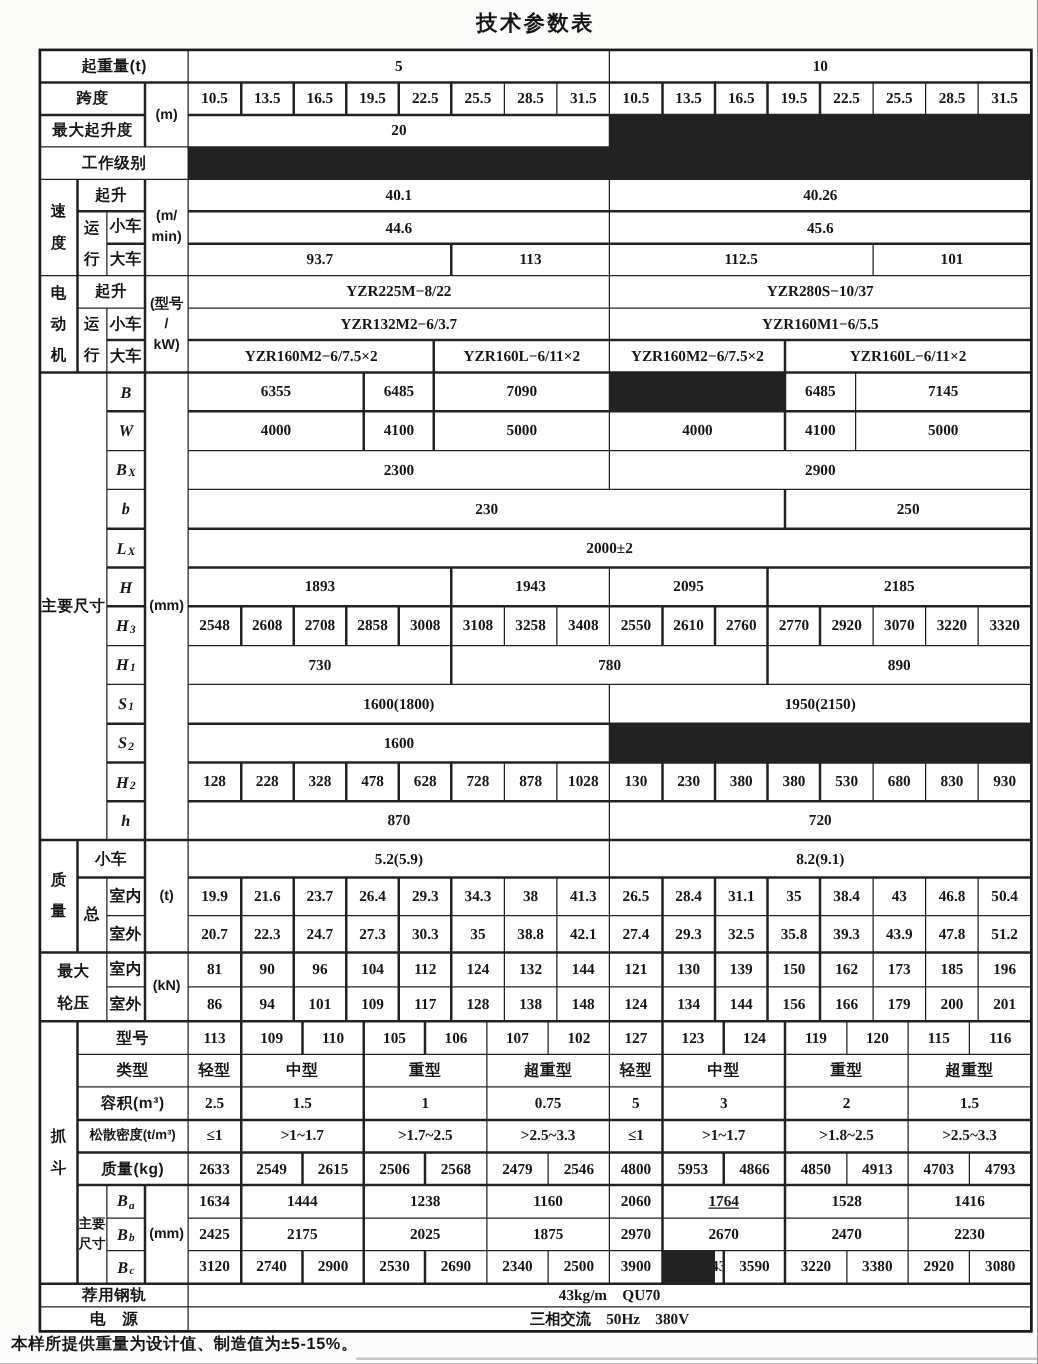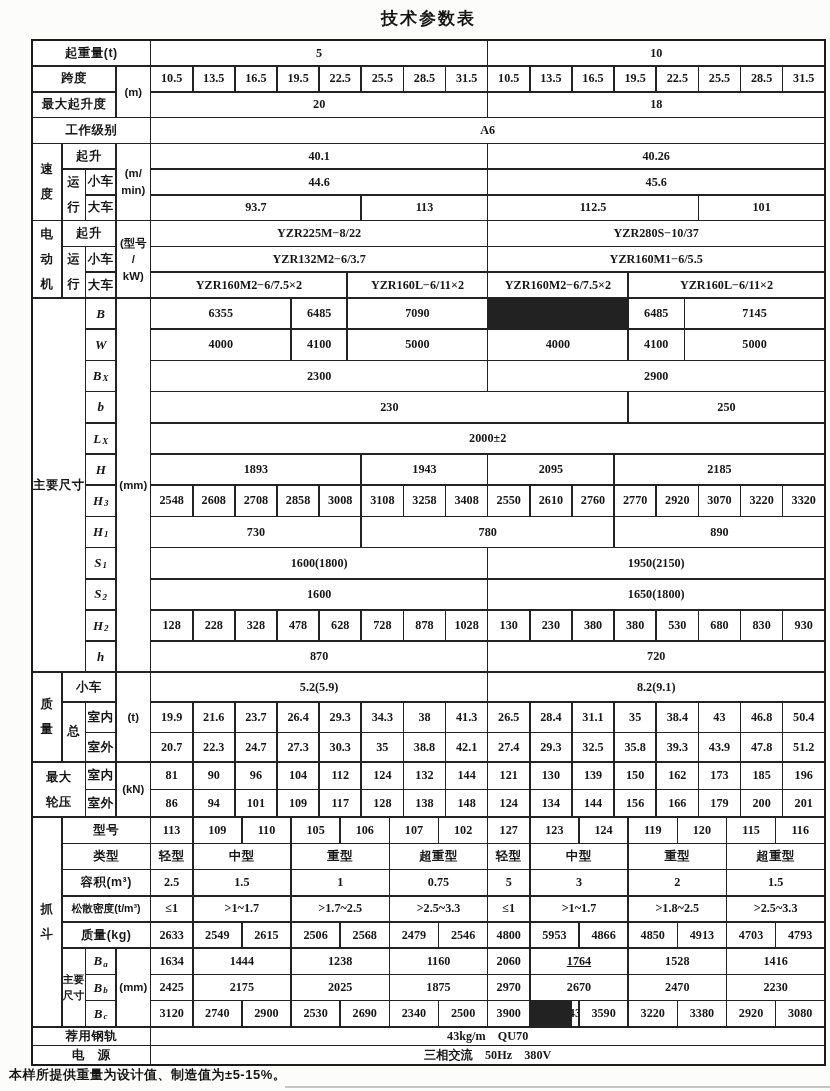--- a/index.html
+++ b/index.html
@@ -77,23 +77,21 @@
     <div class="cell " style="grid-area: 2 / 53 / 3 / 59;">10.5</div>
     <div class="cell " style="grid-area: 2 / 59 / 3 / 65;">13.5</div>
     <div class="cell " style="grid-area: 2 / 65 / 3 / 71;">16.5</div>
     <div class="cell " style="grid-area: 2 / 71 / 3 / 77;">19.5</div>
     <div class="cell " style="grid-area: 2 / 77 / 3 / 83;">22.5</div>
     <div class="cell " style="grid-area: 2 / 83 / 3 / 89;">25.5</div>
     <div class="cell " style="grid-area: 2 / 89 / 3 / 95;">28.5</div>
     <div class="cell " style="grid-area: 2 / 95 / 3 / 101;">31.5</div>
     <div class="cell c-lbl" style="grid-area: 3 / 1 / 4 / 4;">最大起升度</div>
     <div class="cell " style="grid-area: 3 / 5 / 4 / 53;">20</div>
-    <div class="cell " style="grid-area: 3 / 53 / 4 / 101;">18</div>
     <div class="cell c-lbl" style="grid-area: 4 / 1 / 5 / 5;">工作级别</div>
-    <div class="cell " style="grid-area: 4 / 5 / 5 / 101;">A6</div>
     <div class="cell c-vlbl" style="grid-area: 5 / 1 / 8 / 2;">速
 度</div>
     <div class="cell c-lbl" style="grid-area: 5 / 2 / 6 / 4;">起升</div>
     <div class="cell c-unit" style="grid-area: 5 / 4 / 8 / 5;">(m/
 min)</div>
     <div class="cell " style="grid-area: 5 / 5 / 6 / 53;">40.1</div>
     <div class="cell " style="grid-area: 5 / 53 / 6 / 101;">40.26</div>
     <div class="cell c-vlbl" style="grid-area: 6 / 2 / 8 / 3;">运
 行</div>
     <div class="cell c-lbl" style="grid-area: 6 / 3 / 7 / 4;">小车</div>
@@ -196,21 +194,20 @@
       <em>S</em>
       <sub>1</sub>
     </div>
     <div class="cell " style="grid-area: 19 / 5 / 20 / 53;">1600(1800)</div>
     <div class="cell " style="grid-area: 19 / 53 / 20 / 101;">1950(2150)</div>
     <div class="cell c-sym" style="grid-area: 20 / 3 / 21 / 4;">
       <em>S</em>
       <sub>2</sub>
     </div>
     <div class="cell " style="grid-area: 20 / 5 / 21 / 53;">1600</div>
-    <div class="cell " style="grid-area: 20 / 53 / 21 / 101;">1650(1800)</div>
     <div class="cell c-sym" style="grid-area: 21 / 3 / 22 / 4;">
       <em>H</em>
       <sub>2</sub>
     </div>
     <div class="cell " style="grid-area: 21 / 5 / 22 / 11;">128</div>
     <div class="cell " style="grid-area: 21 / 11 / 22 / 17;">228</div>
     <div class="cell " style="grid-area: 21 / 17 / 22 / 23;">328</div>
     <div class="cell " style="grid-area: 21 / 23 / 22 / 29;">478</div>
     <div class="cell " style="grid-area: 21 / 29 / 22 / 35;">628</div>
     <div class="cell " style="grid-area: 21 / 35 / 22 / 41;">728</div>

